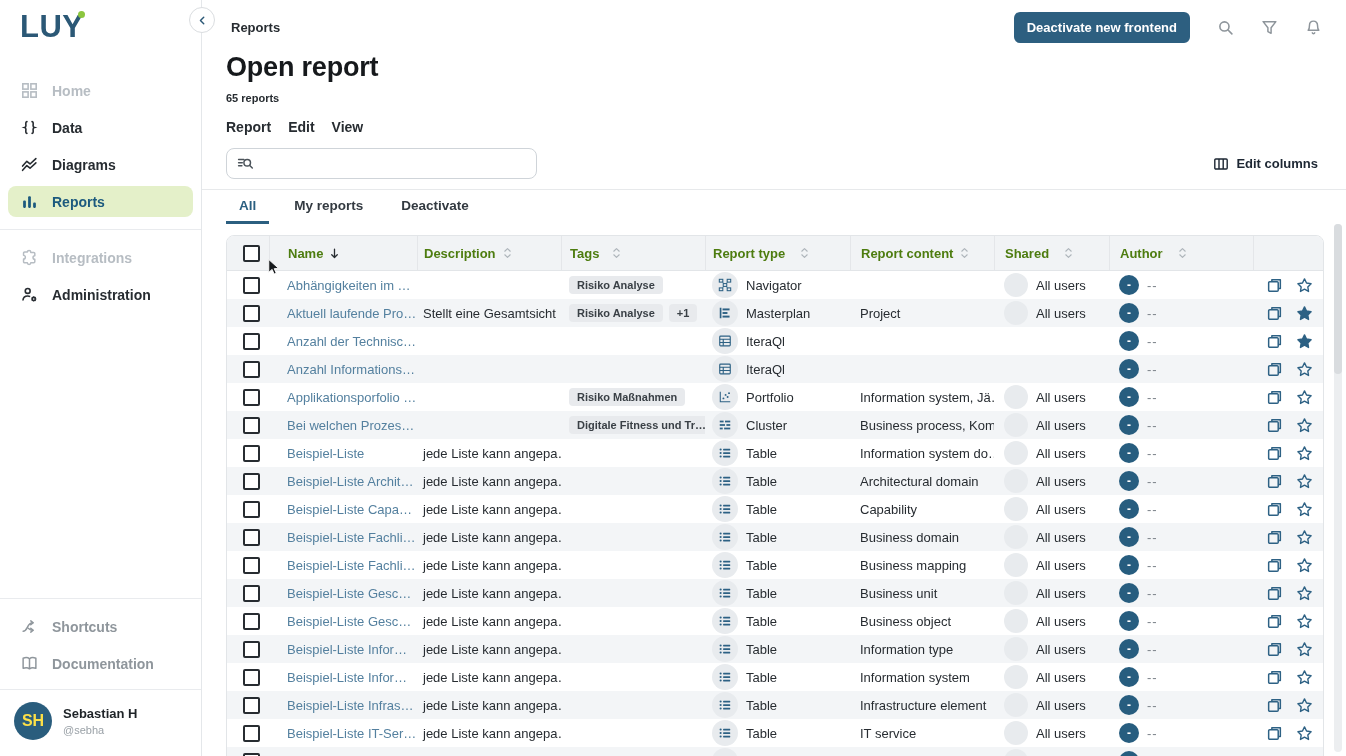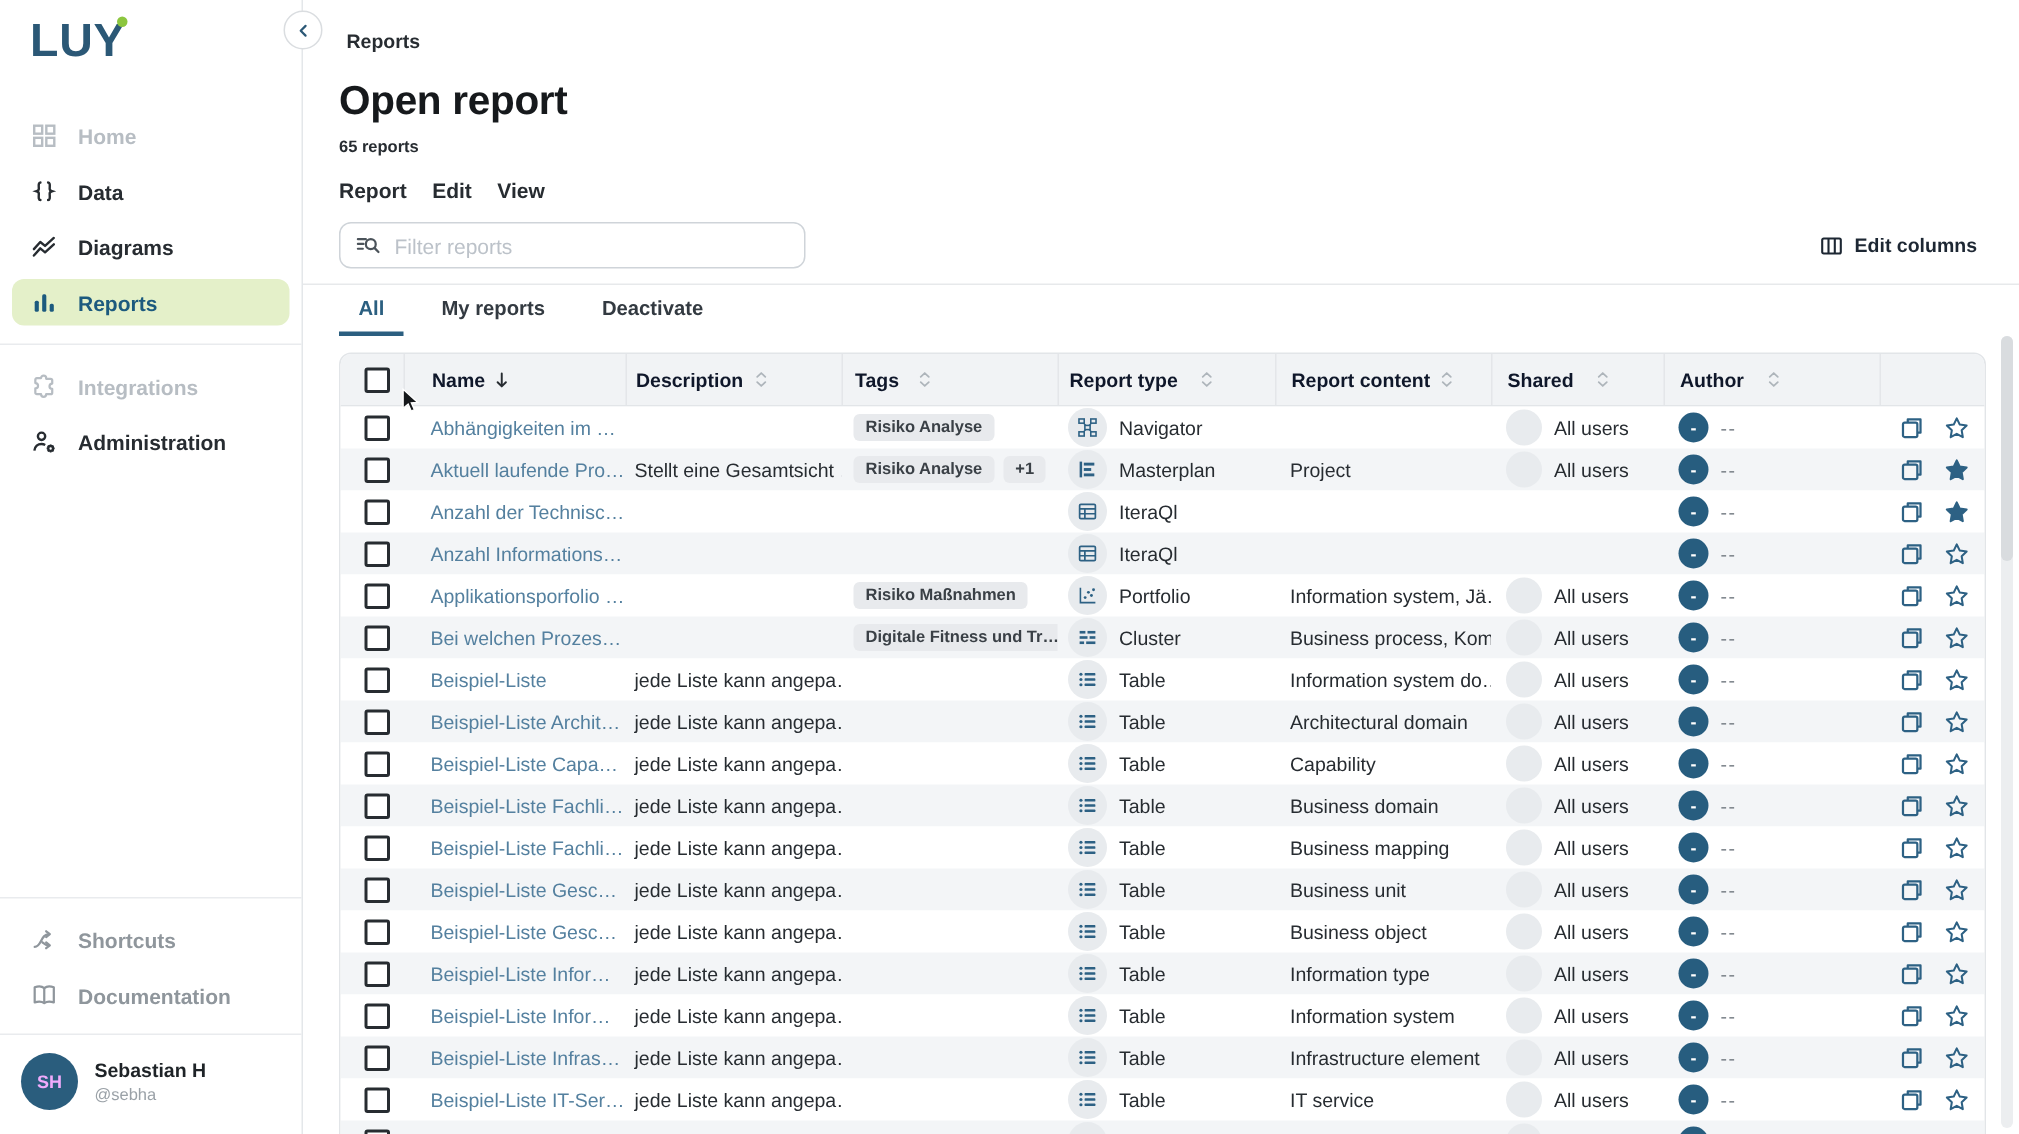--- a/index.html
+++ b/index.html
@@ -16,21 +16,21 @@
   .nav-item{display:flex;align-items:center;gap:14px;height:31px;margin:6px 8px;padding-left:13px;
             border-radius:8px;font-size:14px;font-weight:700;color:#272c31;cursor:pointer;text-align:right;}
   .nav-item.disabled{color:#b7bdc3;}
   .nav-item.active{background:#e4f0c9;color:#1c5a7e;}
   .nav-icon{width:17px;height:17px;flex:none;}
   .nav-icon svg{width:17px;height:17px;}
   .side-divider{height:1px;background:#e9ebee;margin:12px 0;}
   .sidebar-bottom{margin-top:auto;}
   .sidebar-bottom .nav-item{color:#8f969c;font-weight:600;}
   .user-row{border-top:1px solid #e9ebee;margin-top:10px;padding:12px 14px 16px 14px;display:flex;gap:11px;align-items:center;}
-  .avatar{width:38px;height:38px;border-radius:50%;background:#2a5d7d;color:#f0abfc;font-size:12px;font-weight:700;
+  .avatar{width:38px;height:38px;border-radius:50%;background:#2a5d7d;color:#fde047;font-size:16px;font-weight:700;
           display:flex;align-items:center;justify-content:center;flex:none;}
   .user-name{font-size:13px;font-weight:700;color:#1e2327;}
   .user-handle{font-size:11px;color:#9aa1a7;margin-top:3px;}
   .collapse-btn{position:absolute;left:189px;top:7px;width:26px;height:26px;border-radius:50%;background:#fff;
                 border:1px solid #dadde0;display:flex;align-items:center;justify-content:center;color:#2b5876;
                 z-index:10;cursor:pointer;box-sizing:border-box;}
   .collapse-btn svg{width:13px;height:13px;}
 
   
   .main{position:absolute;left:202px;top:0;width:1144px;height:756px;background:#fff;}
@@ -60,21 +60,21 @@
 
   .tabs-bar{margin-top:10px;border-top:1px solid #e7e9eb;padding-left:24px;display:flex;height:34px;}
   .tab{padding:0 13px;margin-right:12px;display:flex;align-items:center;font-size:13.5px;font-weight:700;
        color:#333a41;border-bottom:3px solid transparent;cursor:pointer;box-sizing:border-box;}
   .tab.active{color:#2b5f80;border-bottom-color:#2b5f80;}
 
   
   .table-area{margin:11px 22px 0 24px;position:relative;}
   .table{border:1px solid #e2e5e8;border-radius:8px 8px 0 0;overflow:hidden;}
   .thead{display:flex;background:#f1f3f5;height:34px;align-items:stretch;border-bottom:1px solid #e2e5e8;}
-  .hcell{display:flex;align-items:center;font-size:13px;font-weight:700;color:#0f172a;
+  .hcell{display:flex;align-items:center;font-size:13px;font-weight:700;color:#4d7c0f;
          border-left:1px solid #e4e6e9;padding-left:12px;box-sizing:border-box;overflow:hidden;white-space:nowrap;}
   .hcell:first-child{border-left:none;}
   .sort-both{width:9px;height:14px;color:#aeb5bb;margin-left:7px;flex:none;}
   .sort-both svg{width:9px;height:14px;}
   .sort-down{width:13px;height:13px;color:#272c31;margin-left:5px;flex:none;}
   .sort-down svg{width:13px;height:13px;}
 
   .trow{display:flex;height:28px;align-items:center;background:#fff;}
   .trow:nth-child(even){background:#f3f5f7;}
   .cell{display:flex;align-items:center;height:100%;box-sizing:border-box;padding-left:12px;
@@ -238,20 +238,44 @@
   <span>
       <svg viewBox="0 0 16 16">
         <path d="M9.5 4 L5.5 8 L9.5 12" fill="none" stroke="currentColor" stroke-width="1.8" stroke-linecap="round" stroke-linejoin="round"></path>
       </svg>
     </span>
 </div>
 
 <main class="main">
   <div class="topbar">
     <span class="breadcrumb">Reports</span>
+    <div class="topbar-right">
+      <button class="deactivate-btn">Deactivate new frontend</button>
+      <span class="chrome-icon">
+          <svg viewBox="0 0 16 16">
+            <g fill="none" stroke="currentColor" stroke-width="1.5" stroke-linecap="round">
+              <circle cx="7" cy="7" r="4.3"></circle>
+              <path d="M10.4 10.4 L14 14"></path>
+            </g>
+          </svg>
+        </span>
+      <span class="chrome-icon">
+          <svg viewBox="0 0 16 16">
+            <path d="M2 2.5 H14 L9.5 8.2 V13.5 L6.5 11.8 V8.2 Z" fill="none" stroke="currentColor" stroke-width="1.4" stroke-linejoin="round"></path>
+          </svg>
+        </span>
+      <span class="chrome-icon">
+          <svg viewBox="0 0 16 16">
+            <g fill="none" stroke="currentColor" stroke-width="1.4" stroke-linecap="round" stroke-linejoin="round">
+              <path d="M8 2 C5.8 2 4.2 3.7 4.2 6 C4.2 9.2 3 10.5 3 10.5 H13 C13 10.5 11.8 9.2 11.8 6 C11.8 3.7 10.2 2 8 2 Z"></path>
+              <path d="M6.8 13 a1.3 1.3 0 0 0 2.4 0"></path>
+            </g>
+          </svg>
+        </span>
+    </div>
   </div>
 
   <div class="page-head">
     <h1 class="page-title">Open report</h1>
     <div class="report-count">65 reports</div>
     <div class="menu-row">
         <span class="menu-item">Report</span>
         <span class="menu-item">Edit</span>
         <span class="menu-item">View</span>
       </div>
@@ -259,21 +283,20 @@
       <div class="filter-box">
         <span class="ficon">
             <svg viewBox="0 0 16 16">
               <g fill="none" stroke="currentColor" stroke-width="1.4" stroke-linecap="round">
                 <path d="M1.5 4.2 H6.5 M1.5 7.2 H5 M1.5 10.2 H4.6"></path>
                 <circle cx="9.6" cy="7.3" r="3.1"></circle>
                 <path d="M12 9.8 L14.4 12.2"></path>
               </g>
             </svg>
           </span>
-        <input class="filter-input" type="text" placeholder="Filter reports" style="">
       </div>
       <div class="edit-columns">
         <span class="cicon">
             <svg viewBox="0 0 16 16">
               <g fill="none" stroke="currentColor" stroke-width="1.4">
                 <rect x="1.8" y="3" width="12.4" height="10" rx="1"></rect>
                 <path d="M6 3 V13 M10.2 3 V13"></path>
               </g>
             </svg>
           </span>

